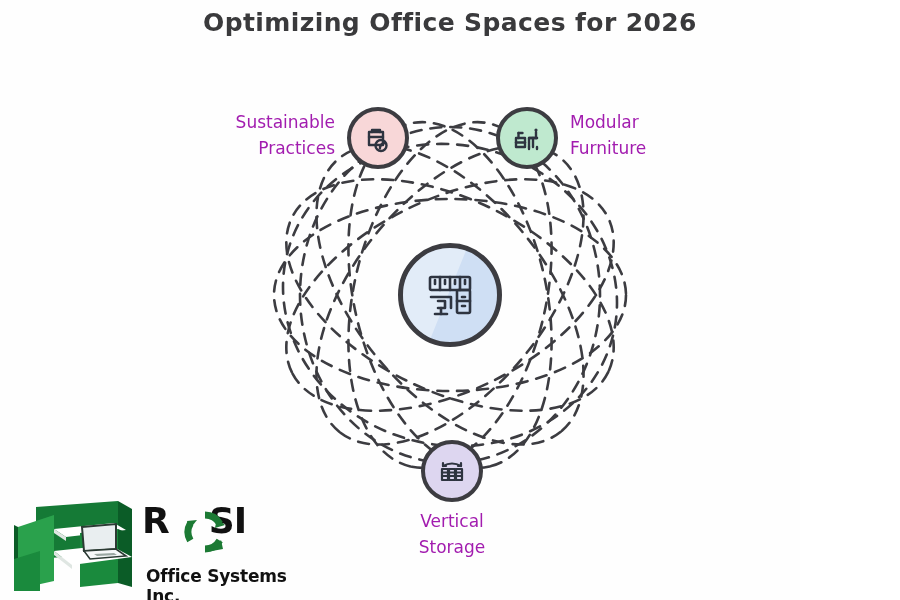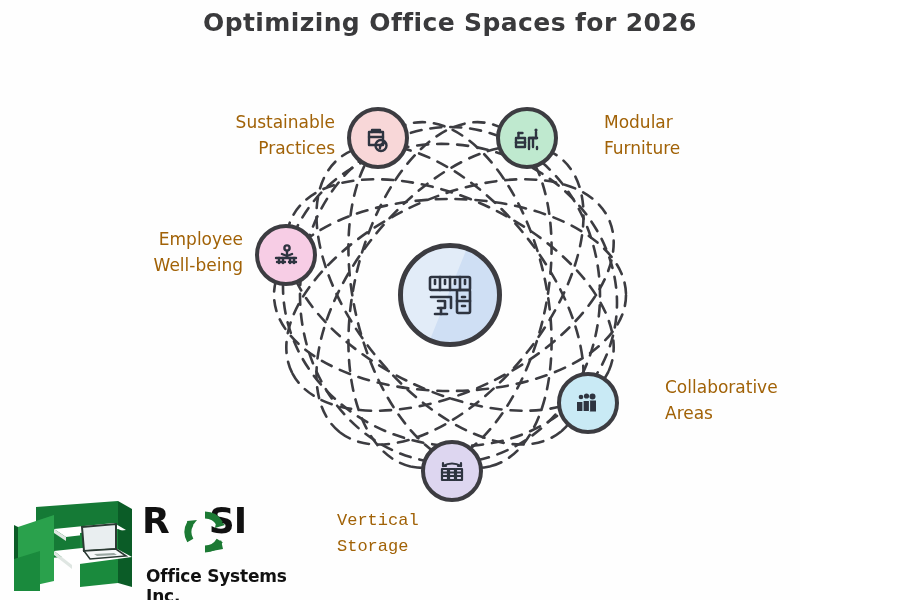--- a/index.html
+++ b/index.html
@@ -66,27 +66,27 @@
     justify-content: center;
     background: #eee;
   }
   .node .disc svg { display: block; }
 
   .node-label {
     position: absolute;
     font-family: "DejaVu Sans", sans-serif;
     font-size: 17px;
     line-height: 1.55;
-    color: #a16207;
+    color: #a21caf;
     white-space: pre-line;
     width: 230px;
   }
-  .label-right { left: 74px; top: 2px; text-align: left; margin-left: 34px; }
+  .label-right { left: 74px; top: 2px; text-align: left; }
   .label-left  { right: 74px; top: 2px; text-align: right; }
-  .label-below { left: -84px; top: 68px; width: 230px; text-align: left; font-family: Liberation Mono, monospace; }
+  .label-below { left: -84px; top: 68px; width: 230px; text-align: center; }
 
   
   #hub {
     position: absolute;
     left: 398px;
     top: 243px;
     width: 104px;
     height: 104px;
   }
   #hub .disc {
@@ -223,63 +223,23 @@
           <circle cx="27" cy="10" r="1.6" fill="#2e3440" stroke="none"></circle>
           <line x1="20" y1="27" x2="20" y2="29"></line>
           <line x1="28" y1="27" x2="28" y2="29"></line>
         </g>
       </svg>
     </div>
     <div class="node-label label-right">Modular
 Furniture</div>
   </div>
 
-  <div class="node" style="left:255px; top:224px;">
-    <div class="disc" style="background:#f7cde5;">
-      <svg width="36" height="36" viewBox="0 0 36 36">
-        <g fill="none" stroke="#2e3440" stroke-width="2.4" stroke-linecap="round" stroke-linejoin="round">
-          <circle cx="19" cy="11" r="2.6"></circle>
-          <path d="M19 14 v6"></path>
-          <path d="M14 17 l5 2 l5 -2"></path>
-          <line x1="8" y1="21" x2="28" y2="21"></line>
-          <path d="M11 21 v5"></path>
-          <path d="M15 21 v5"></path>
-          <path d="M22 21 v5"></path>
-          <path d="M26 21 v5"></path>
-          <path d="M9 25 h8"></path>
-          <path d="M21 25 h7"></path>
-        </g>
-      </svg>
-    </div>
-    <div class="node-label label-left">Employee
-Well-being</div>
-  </div>
-
-
-
-  <div class="node" style="left:557px; top:372px;">
-    <div class="disc" style="background:#c9eaf5;">
-      <svg width="36" height="36" viewBox="0 0 36 36">
-        <g fill="#2e3440" stroke="none">
-          <circle cx="11" cy="12" r="2.3"></circle>
-          <circle cx="16.5" cy="11" r="2.6"></circle>
-          <circle cx="22.5" cy="11.5" r="3"></circle>
-          <path d="M7 17 h7 v9 h-7 z"></path>
-          <path d="M13 16 h7 v10 h-7 z"></path>
-          <path d="M19.5 15.5 h6.5 v11 h-6.5 z"></path>
-        </g>
-        <g fill="none" stroke="#c9eaf5" stroke-width="1.2">
-          <path d="M13 16 v10"></path>
-          <path d="M19.5 15.5 v11"></path>
-        </g>
-      </svg>
-    </div>
-    <div class="node-label label-right">Collaborative
-Areas</div>
-  </div>
+
+
+
 
   <div class="node" style="left:421px; top:440px;">
     <div class="disc" style="background:#ddd6f0;">
       <svg width="36" height="36" viewBox="0 0 36 36">
         <g fill="none" stroke="#2e3440" stroke-width="2.2" stroke-linecap="round" stroke-linejoin="round">
           <path d="M9 13 q9 -5 18 0"></path>
           <path d="M9 13 l0 -3 M9 13 l3 0"></path>
           <path d="M27 13 l0 -3 M27 13 l-3 0"></path>
           <rect x="8" y="16" width="6" height="11"></rect>
           <rect x="15" y="16" width="6" height="11"></rect>

